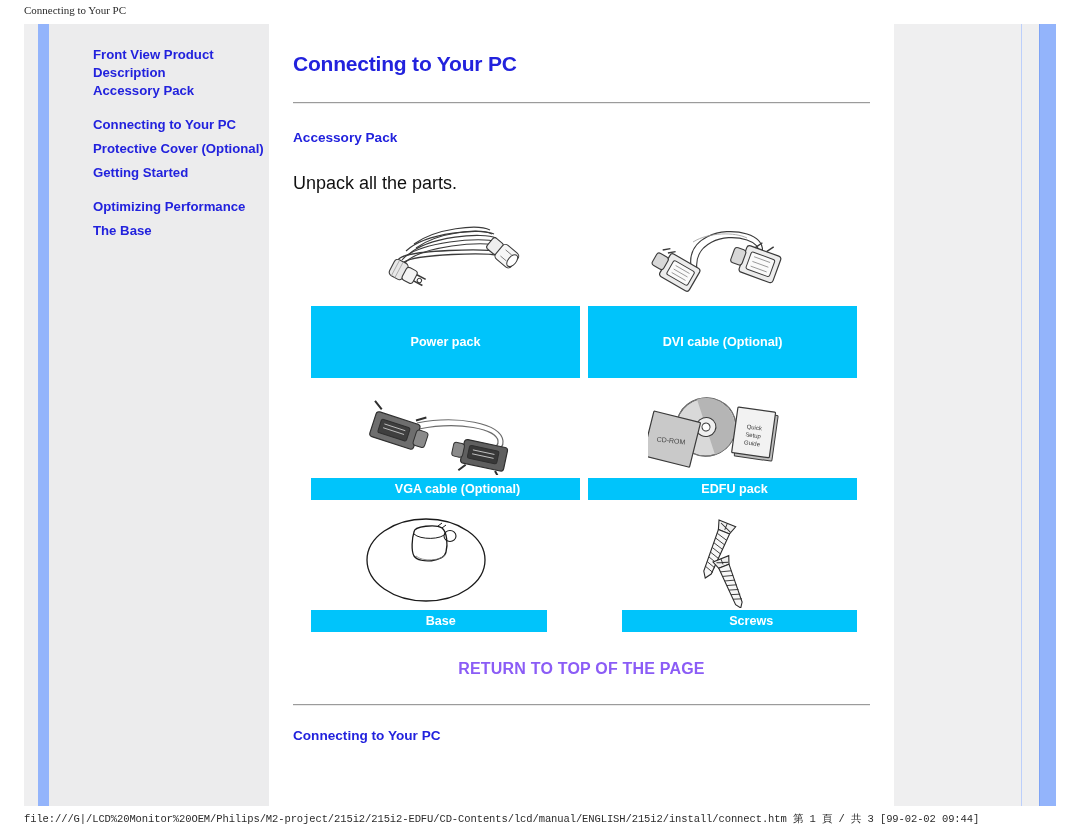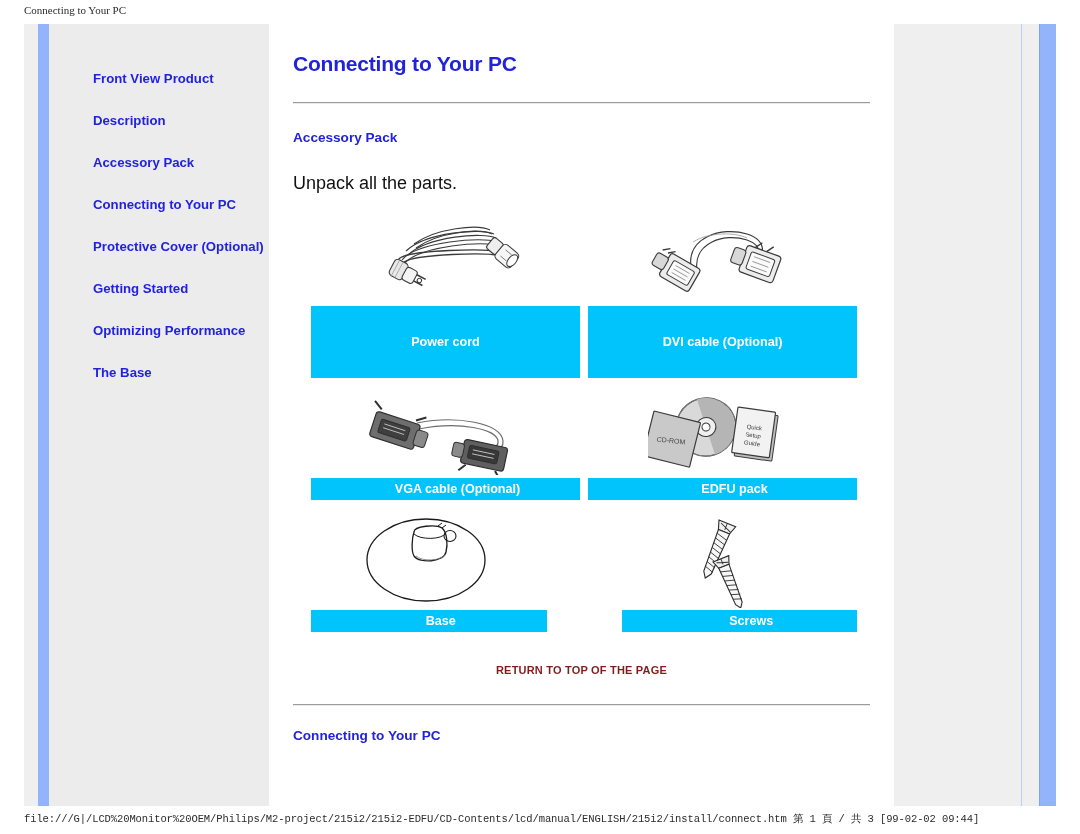--- a/index.html
+++ b/index.html
@@ -95,21 +95,20 @@
   .nav-list { padding: 22px 0 0 44px; }
   .nav-group { margin-bottom: 16px; }
   .nav-link {
     display: block;
     color: #2222dd;
     font-size: 13.2px;
     font-weight: bold;
     line-height: 18px;
     text-decoration: none;
     white-space: nowrap;
-    margin-top: 24px;
   }
   .nav-group.spaced .nav-link { margin-bottom: 6px; }
 
   
   .content {
     position: absolute;
     left: 245px;
     top: 0;
     width: 625px;
     height: 782px;
@@ -172,22 +171,22 @@
     justify-content: center;
   }
   .acc-caption.tall { height: 72px; }
   .acc-caption.thin { height: 22px; padding-left: 24px; }
 
   .return-top {
     text-align: center;
     margin: 28px 0 0 0;
   }
   .return-top a {
-    color: #7f1d1d;
-    font-size: 11px;
+    color: #8b5cf6;
+    font-size: 16px;
     font-weight: bold;
     text-decoration: none;
     letter-spacing: 0.2px;
   }
 
   .rule-bottom {
     height: 0;
     border-top: 1px solid #9b9b9b;
     border-bottom: 1px solid #eaeaea;
     margin: 26px 0 22px 0;
@@ -271,21 +270,21 @@
                 </g>
 
                 <g transform="translate(124,28) rotate(40)">
                   <rect x="0" y="-7" width="13" height="14" rx="3" fill="#eeeeee" stroke="#3a3a3a" stroke-width="1.1"></rect>
                   <rect x="12" y="-9" width="20" height="18" rx="4" fill="#f6f6f6" stroke="#3a3a3a" stroke-width="1.1"></rect>
                   <ellipse cx="29" cy="0" rx="4" ry="7" fill="#ffffff" stroke="#3a3a3a" stroke-width="1"></ellipse>
                   <path d="M17 -4 h8 M17 4 h8" stroke="#7a7a7a" stroke-width="0.9"></path>
                 </g>
               </svg>
             </div>
-            <div class="acc-caption tall">Power cord</div>
+            <div class="acc-caption tall">Power pack</div>
           </div>
 
           <div class="acc-gap"></div>
 
           <div class="acc-cell">
             <div class="acc-img">
               <svg width="160" height="86" viewBox="0 0 160 86">
                 <g fill="none" stroke="#3a3a3a" stroke-width="1.2">
                   <path d="M48 52 C44 24 78 12 104 20 C126 27 122 46 108 52"></path>
                   <path d="M54 56 C50 30 80 18 104 26 C122 32 118 48 106 54"></path>

